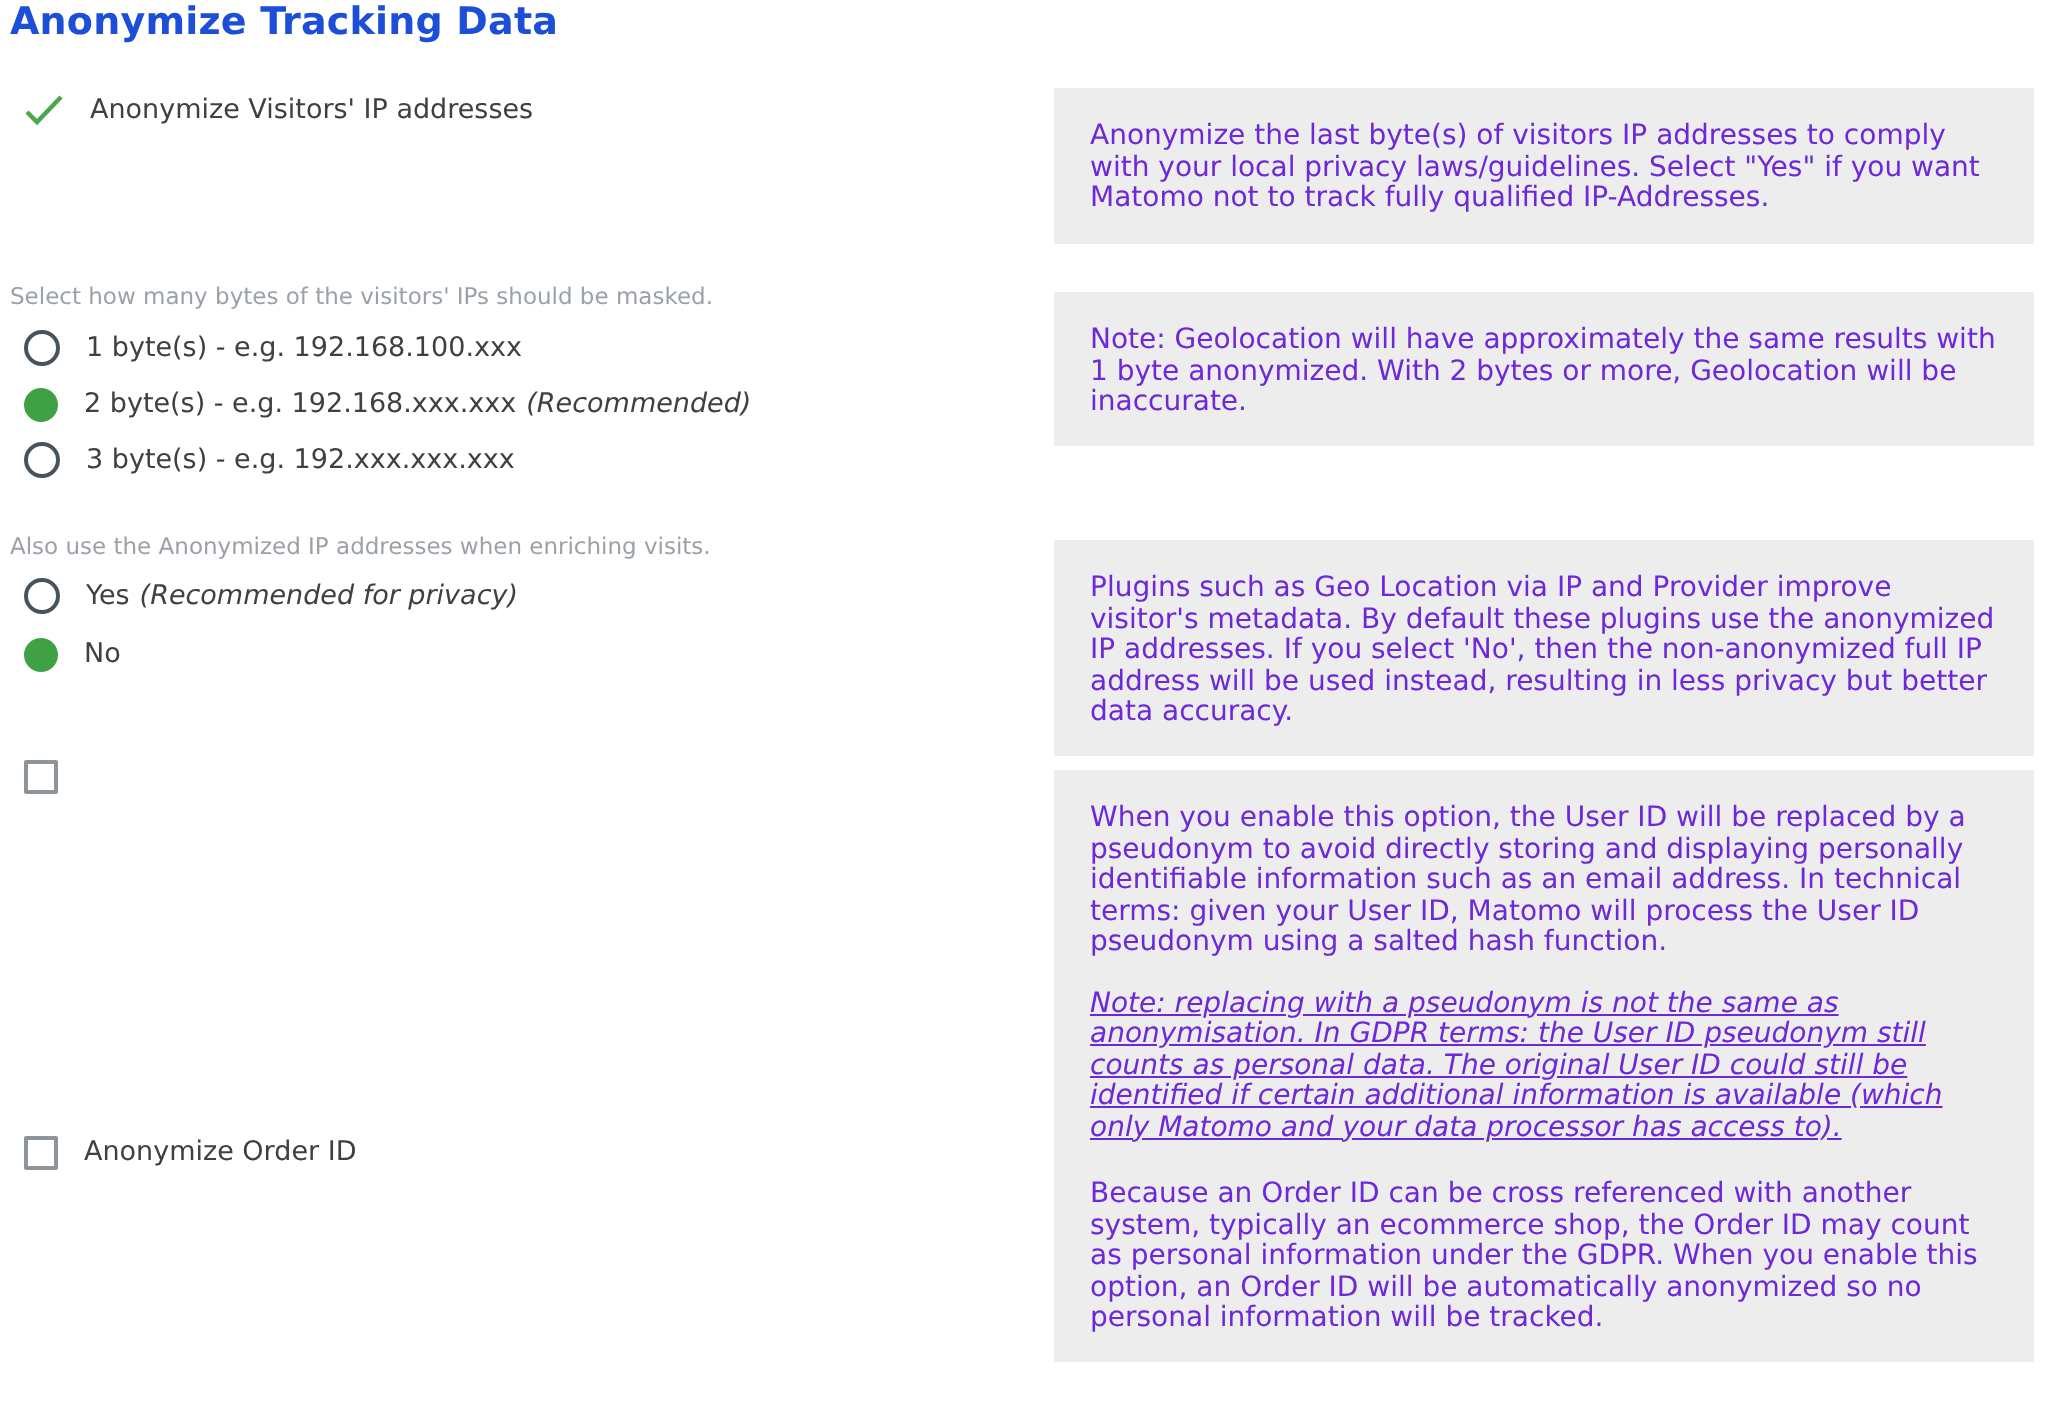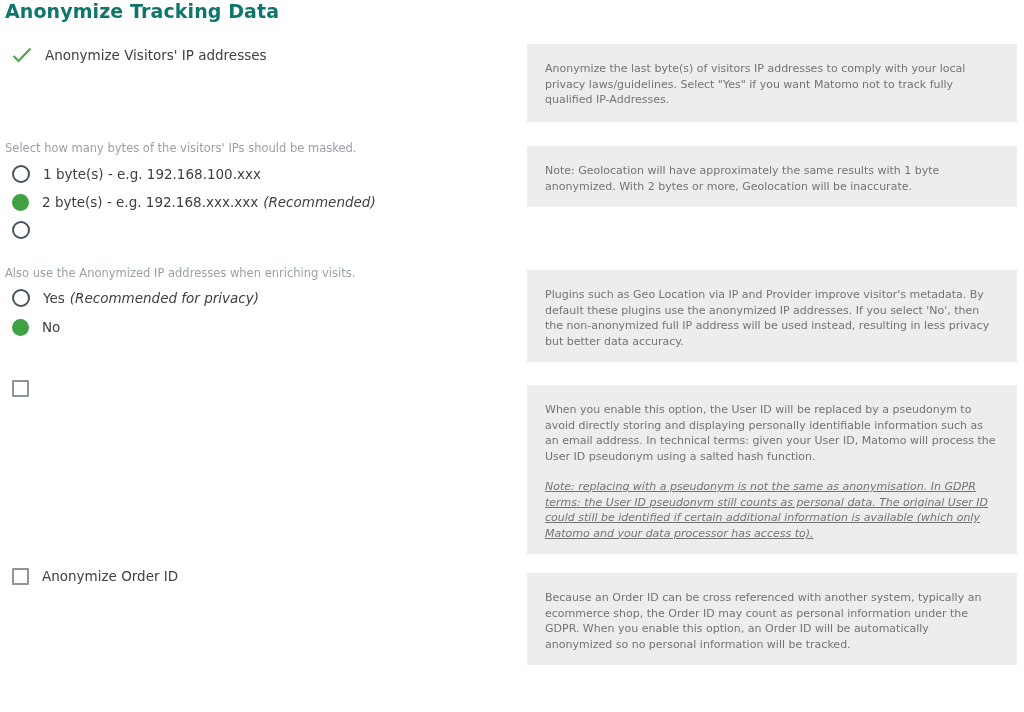--- a/index.html
+++ b/index.html
@@ -3,21 +3,21 @@
 <meta charset="utf-8">
 <style>
   html,body{margin:0;padding:0;}
   body{
     width:1024px;height:712px;position:relative;background:#ffffff;
     font-family:"DejaVu Sans","Liberation Sans",sans-serif;
     -webkit-font-smoothing:antialiased;overflow:hidden;
   }
   .page-title{
     position:absolute;left:5px;top:0;margin:0;
-    font-size:19px;font-weight:700;color:#0f766e;line-height:22px;
+    font-size:19px;font-weight:700;color:#1d4ed8;line-height:22px;
     letter-spacing:.1px;
   }
   
   .field-row{position:absolute;left:12px;display:flex;align-items:center;gap:13px;height:18px;}
   .field-label{font-size:13.5px;color:#404040;white-space:nowrap;}
   .opt-note{font-style:italic;margin-left:5px;}
   .group-label{
     position:absolute;left:5px;font-size:11.5px;color:#9aa1a8;white-space:nowrap;
   }
   
@@ -26,22 +26,22 @@
     width:14px;height:14px;border-radius:50%;flex:0 0 auto;
     border:2px solid #45535c;background:#fff;box-sizing:content-box;
   }
   .radio.selected{border:0;width:17px;height:17px;background:#3fa044;}
   .checkbox{
     width:13px;height:13px;flex:0 0 auto;border:2px solid #8d959b;border-radius:1px;background:#fff;
   }
   
   .help-box{
     position:absolute;left:527px;width:490px;box-sizing:border-box;
-    background:#ededee;color:#737373;
-    padding:17px 18px 13px 18px;font-size:11px;line-height:15.5px;
+    background:#ededee;color:#6d28d9;
+    padding:17px 18px 13px 18px;font-size:14px;line-height:15.5px;
   }
   .help-box p{margin:0;}
   .help-box p + p{margin-top:15px;text-decoration:underline;}
   .help-italic{font-style:italic;}
   
   .save-btn{
     position:absolute;left:5px;top:714px;width:75px;height:28px;
     background:#43a047;border:none;border-radius:3px;color:#ffffff;
     font-family:Liberation Serif, serif;font-size:11.5px;letter-spacing:.6px;cursor:pointer;
     display:flex;align-items:center;justify-content:center;
@@ -70,20 +70,21 @@
 <div class="field-row" style="top:165px;">
   <span class="radio"></span>
   <span class="field-label">1 byte(s) - e.g. 192.168.100.xxx</span>
 </div>
 <div class="field-row" style="top:193px;">
   <span class="radio selected"></span>
   <span class="field-label"><span>2 byte(s) - e.g. 192.168.xxx.xxx</span><span class="opt-note">(Recommended)</span></span>
 </div>
 <div class="field-row" style="top:221px;">
   <span class="radio"></span>
+  <span class="field-label">3 byte(s) - e.g. 192.xxx.xxx.xxx</span>
 </div>
 
 <div class="help-box" style="top:146px;min-height:56px;">
   <p>Note: Geolocation will have approximately the same results with 1 byte anonymized. With 2 bytes or more, Geolocation will be inaccurate.</p>
 </div>
 
 <div class="group-label" style="top:266px;">Also use the Anonymized IP addresses when enriching visits.</div>
 
 <div class="field-row" style="top:289px;">
   <span class="radio"></span>

